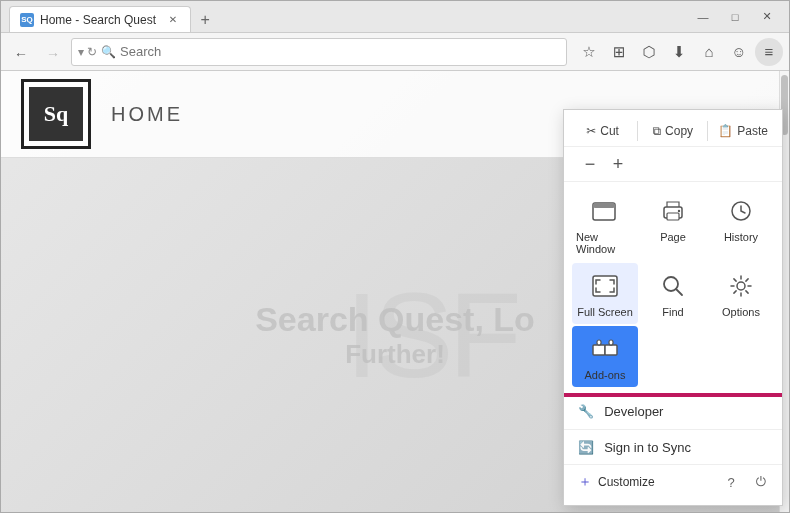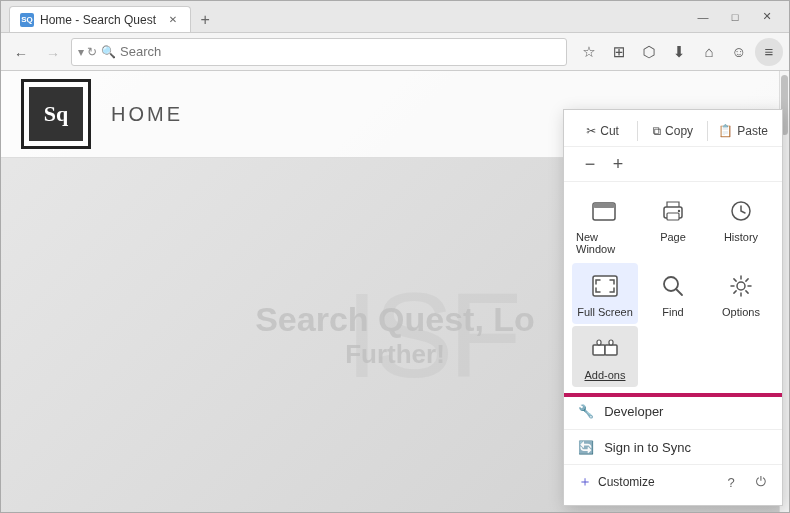--- a/index.html
+++ b/index.html
@@ -583,21 +583,21 @@
         <div class="menu-grid-item">
           <div class="menu-icon">
             <svg width="24" height="24" viewBox="0 0 24 24" fill="none">
               <circle cx="12" cy="12" r="4" stroke="#555" stroke-width="1.5" fill="none"></circle>
               <path d="M12 2 L12 5 M12 19 L12 22 M2 12 L5 12 M19 12 L22 12 M4.9 4.9 L7.1 7.1 M16.9 16.9 L19.1 19.1 M19.1 4.9 L16.9 7.1 M7.1 16.9 L4.9 19.1" stroke="#555" stroke-width="1.5" stroke-linecap="round"></path>
             </svg>
           </div>
           <span>Options</span>
         </div>
 
-        <div class="menu-grid-item" style="background:#e5e5e5;text-decoration:underline;">
+        <div class="menu-grid-item" style="background:#3b82f6;">
           <div class="menu-icon">
             <svg width="28" height="24" viewBox="0 0 28 24" fill="none">
               <rect x="2" y="8" width="12" height="10" rx="1" stroke="#555" stroke-width="1.5" fill="white"></rect>
               <rect x="14" y="8" width="12" height="10" rx="1" stroke="#555" stroke-width="1.5" fill="white"></rect>
               <path d="M8 5 L8 8 M20 5 L20 8" stroke="#555" stroke-width="1.5" stroke-linecap="round"></path>
               <rect x="6" y="3" width="4" height="5" rx="2" stroke="#555" stroke-width="1.2" fill="white"></rect>
               <rect x="18" y="3" width="4" height="5" rx="2" stroke="#555" stroke-width="1.2" fill="white"></rect>
             </svg>
           </div>
           <span>Add-ons</span>

